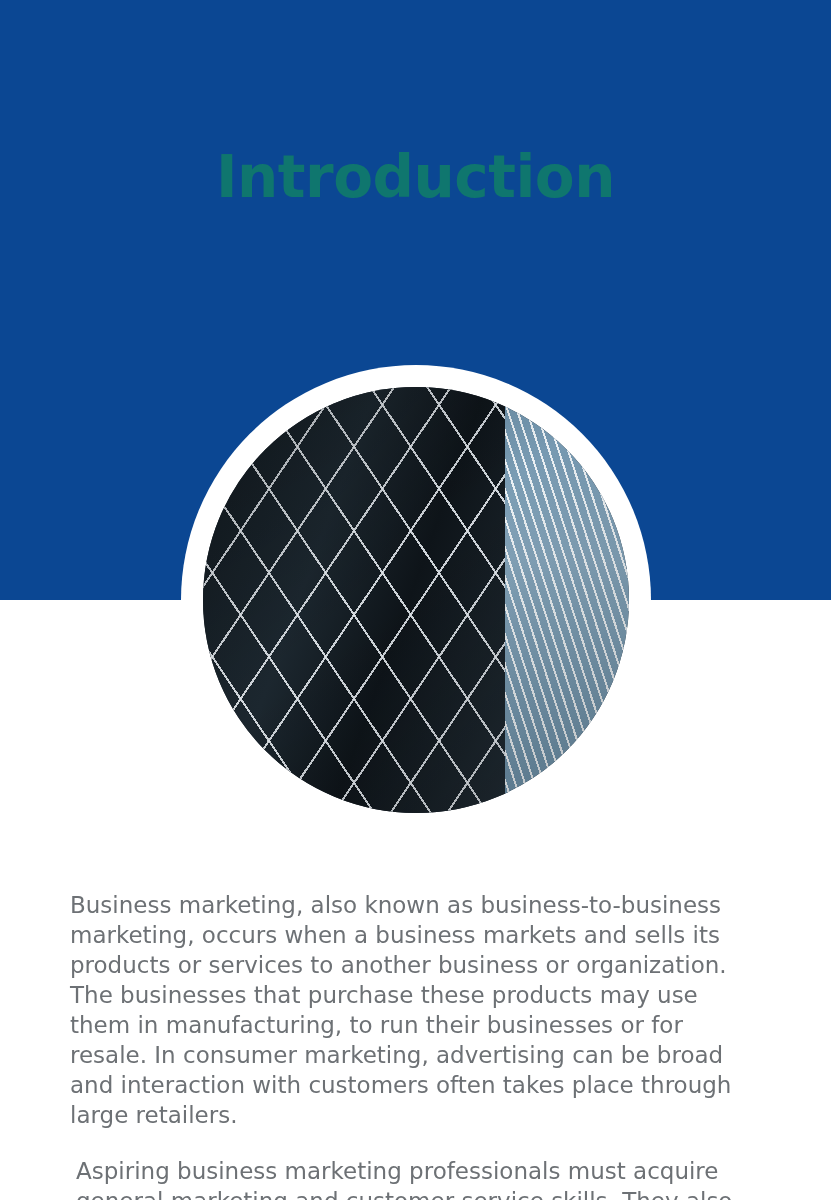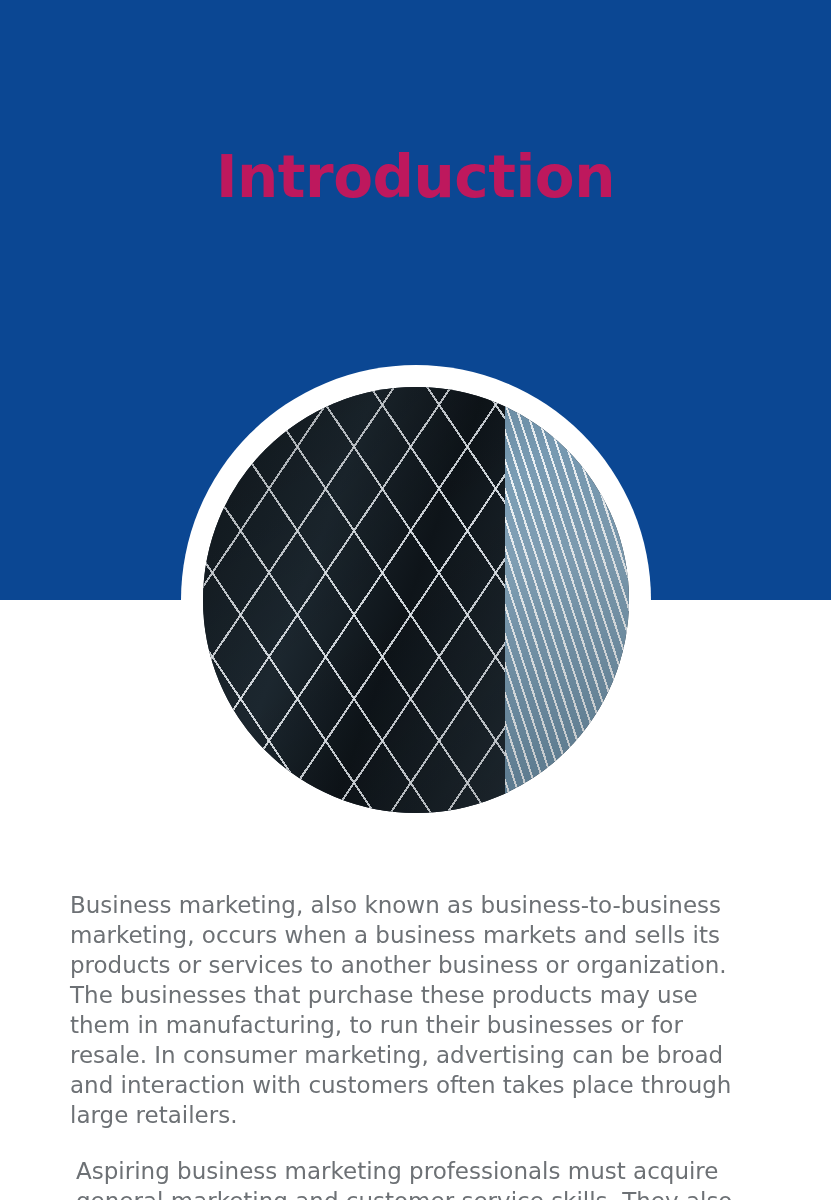--- a/index.html
+++ b/index.html
@@ -30,21 +30,21 @@
   }
   .page-title {
     position: absolute;
     left: 0;
     top: 143px;
     width: 831px;
     text-align: center;
     font-size: 58px;
     font-weight: bold;
     letter-spacing: -0.5px;
-    color: #be185d;
+    color: #0f766e;
     font-family: "DejaVu Sans", sans-serif;
   }
   .photo-ring {
     position: absolute;
     left: 181px;
     top: 365px;
     width: 470px;
     height: 470px;
     border-radius: 50%;
     background: #ffffff;

